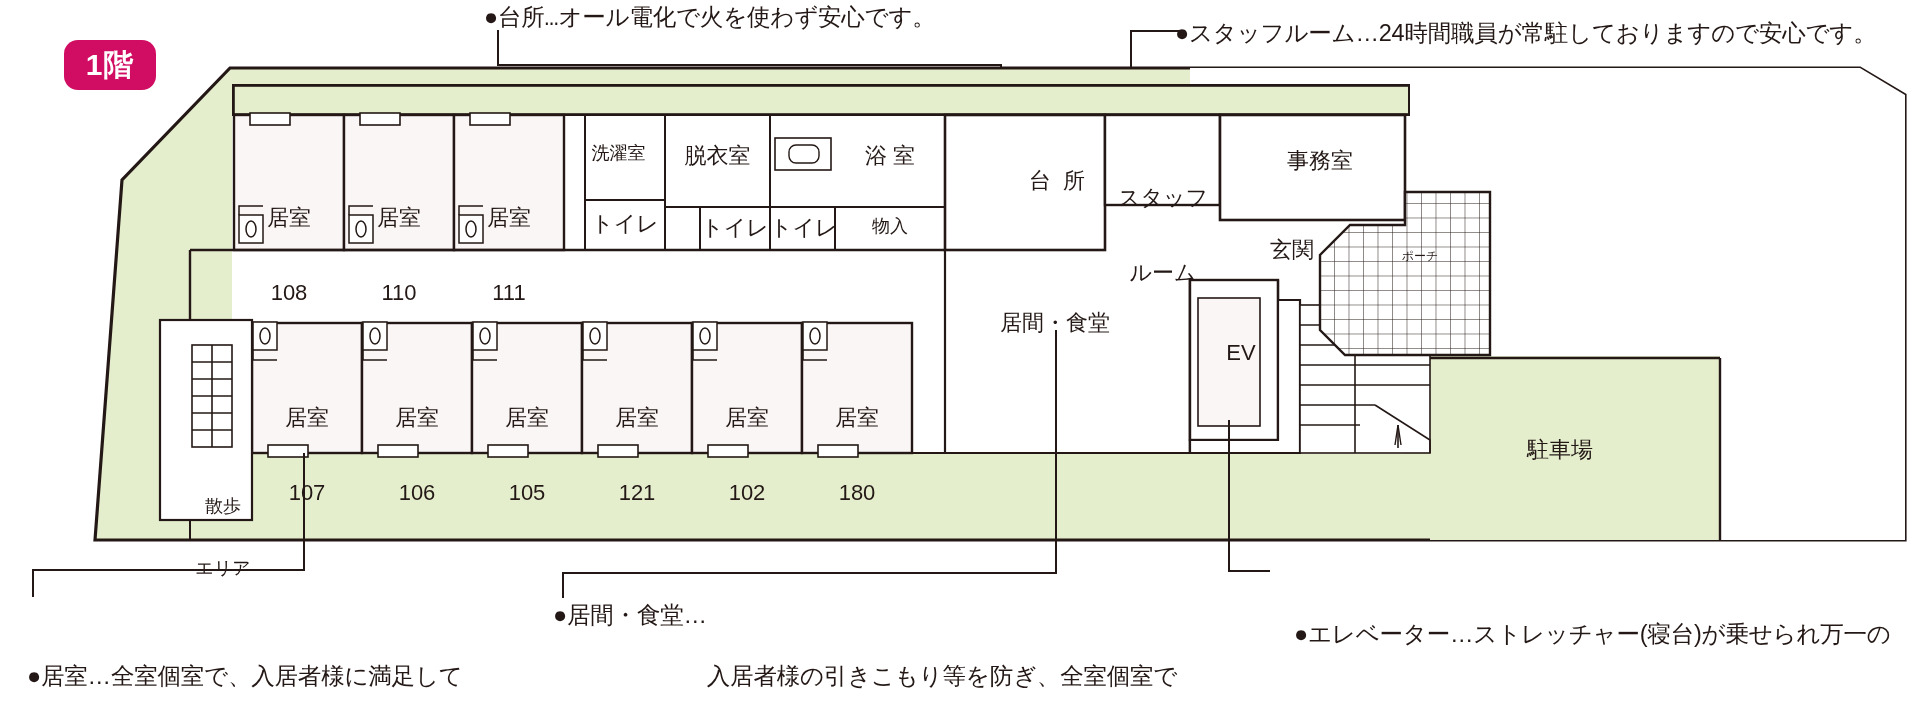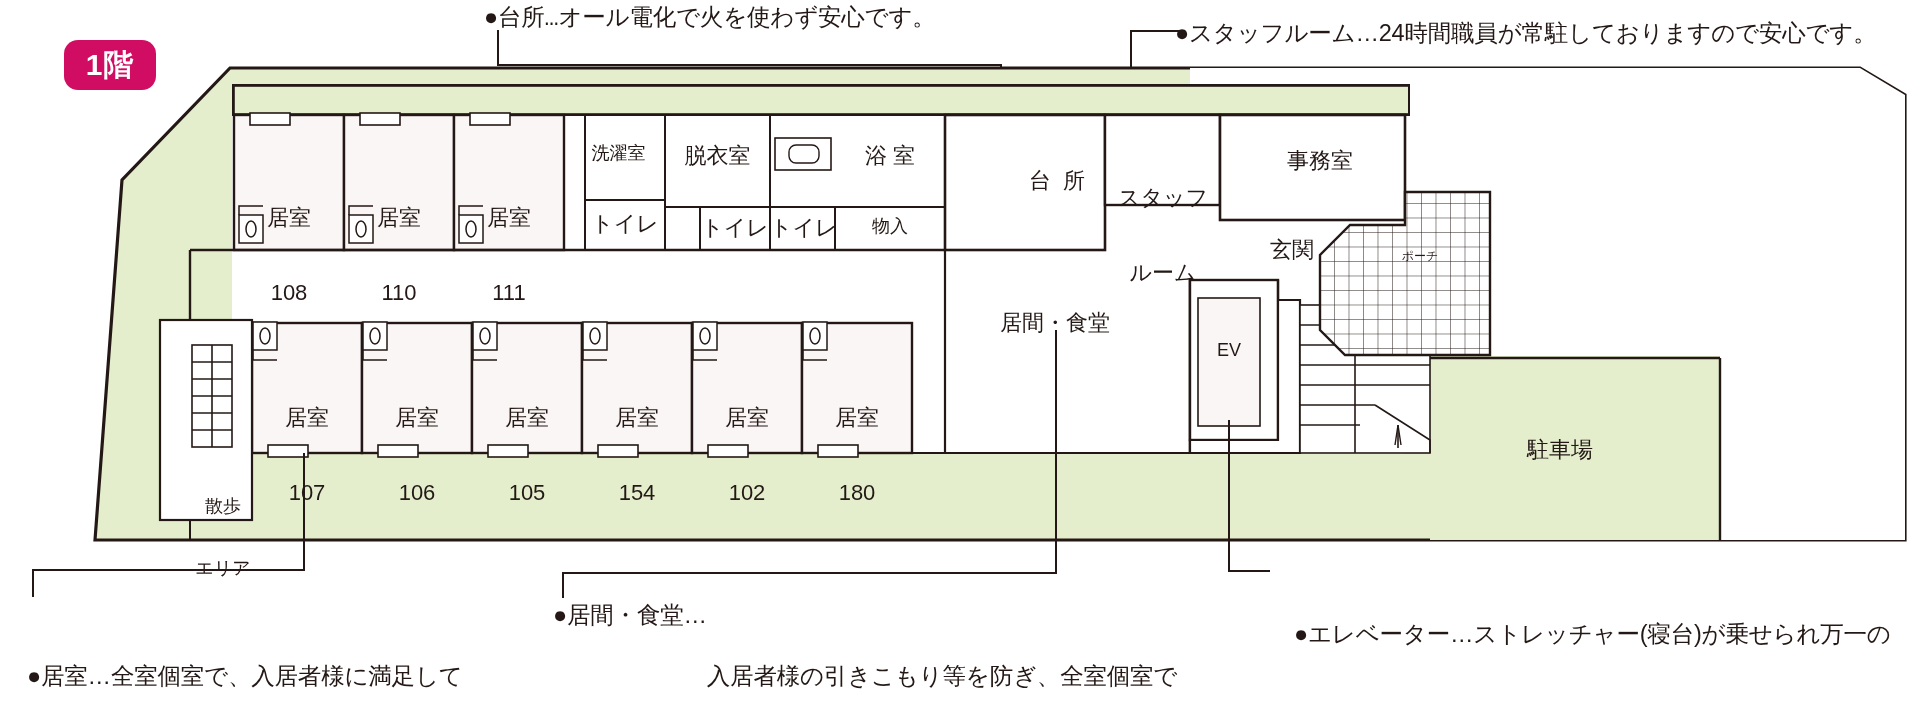--- a/index.html
+++ b/index.html
@@ -27,21 +27,21 @@
   
   #plan-svg{left:0;top:0;}
 
   
   .rlab{
     position:absolute;text-align:center;line-height:1.14;
     font-size:22px;white-space:pre;
   }
   .rlab.sm{font-size:18px;}
   .rlab.xs{font-size:12px;}
-  .rlab.ev{font-size:18px;}
+  .rlab.ev{font-size:22px;padding-left:12px;}
 </style>
 </head>
 <body>
 
 <div class="abs" id="floor-badge">
   <span>1階</span>
 </div>
 
 <div class="abs anno" style="left:484px;top:4px;font-family:Liberation Mono, monospace;">●台所…オール電化で火を使わず安心です。</div>
 
@@ -253,21 +253,21 @@
 <div class="rlab" style="left:362px;top:355px;width:110px;">
   <div>居室</div>
   <div class="n">106</div>
 </div>
 <div class="rlab" style="left:472px;top:355px;width:110px;">
   <div>居室</div>
   <div class="n">105</div>
 </div>
 <div class="rlab" style="left:582px;top:355px;width:110px;">
   <div>居室</div>
-  <div class="n">154</div>
+  <div class="n">121</div>
 </div>
 <div class="rlab" style="left:692px;top:355px;width:110px;">
   <div>居室</div>
   <div class="n">102</div>
 </div>
 <div class="rlab" style="left:802px;top:355px;width:110px;">
   <div>居室</div>
   <div class="n">180</div>
 </div>
 

